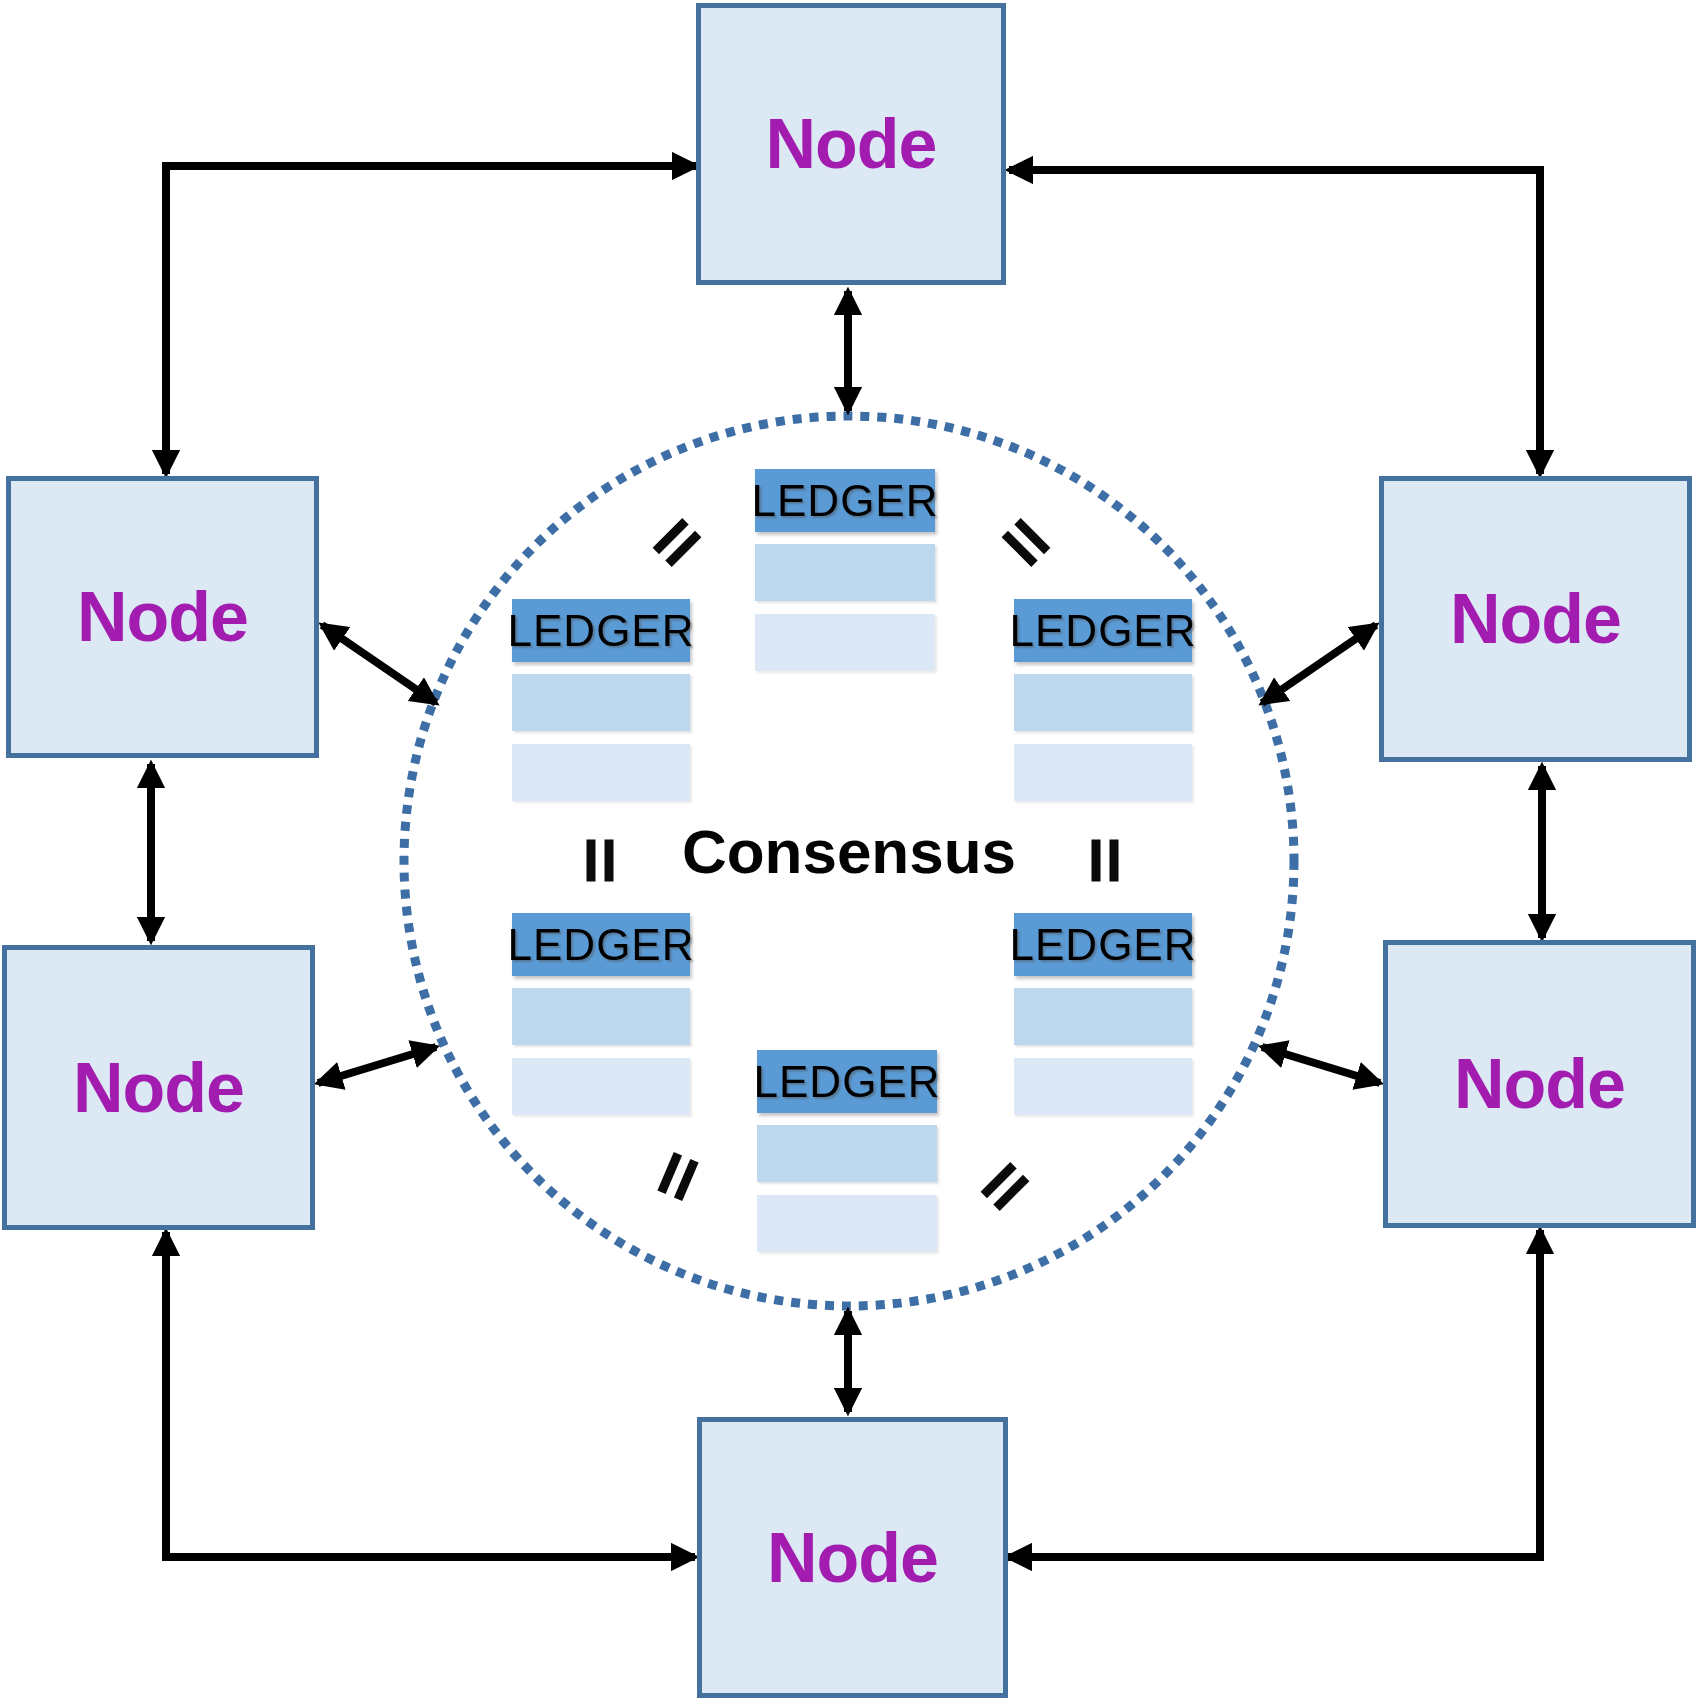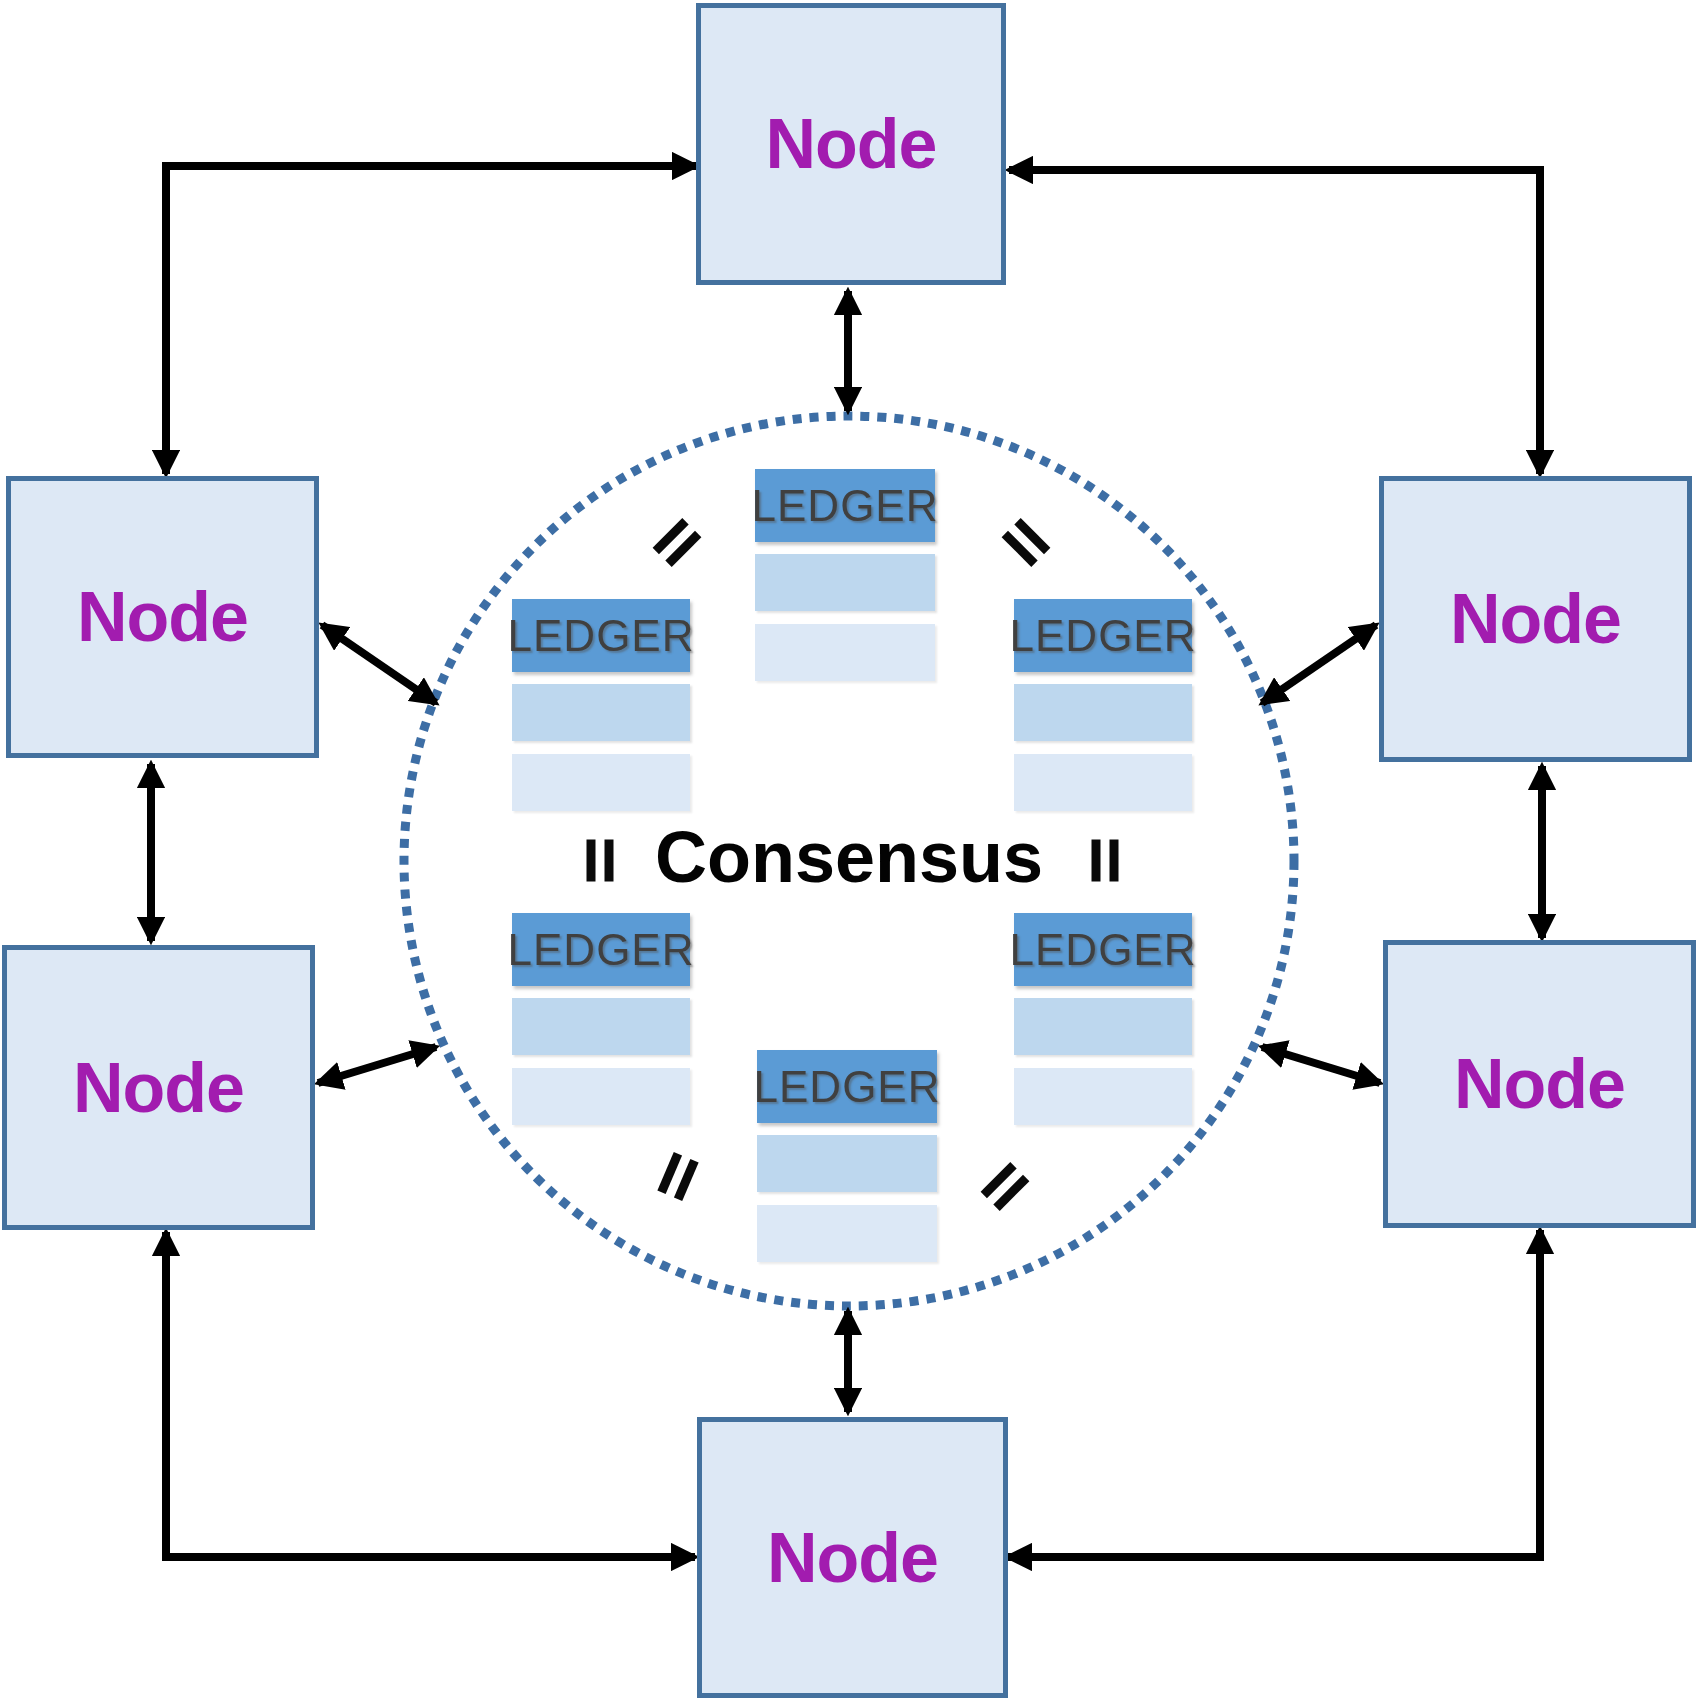--- a/index.html
+++ b/index.html
@@ -29,23 +29,23 @@
   .node .lbl{
     font-weight:700;
     font-size:70px;
     letter-spacing:-1px;
     color:#a21caf;
   }
   .ledger{
     position:absolute;
   }
   .ledger .hdr{
-    height:73px;
+    height:63px;
     background:#5b9bd5;
-    color:#404040;
+    color:#000000;
     display:flex;
     align-items:center;
     justify-content:center;
     font-size:44px;
     letter-spacing:1px;
     text-shadow:2px 2px 2px rgba(80,80,80,.45);
     box-shadow:2px 3px 3px rgba(130,130,130,.45);
   }
   .ledger .row-mid{
     height:57px;
@@ -72,21 +72,21 @@
     height:9px;
     background:#0a0a0a;
   }
   #consensus{
     position:absolute;
     left:549px;
     top:816px;
     width:600px;
     text-align:center;
     font-weight:700;
-    font-size:72px;
+    font-size:62px;
     color:#030303;
   }
 </style>
 </head>
 <body>
 
 <div id="canvas">
 
   <svg id="arrow-layer" viewBox="0 0 1698 1706" xmlns="http://www.w3.org/2000/svg">
     <defs>

